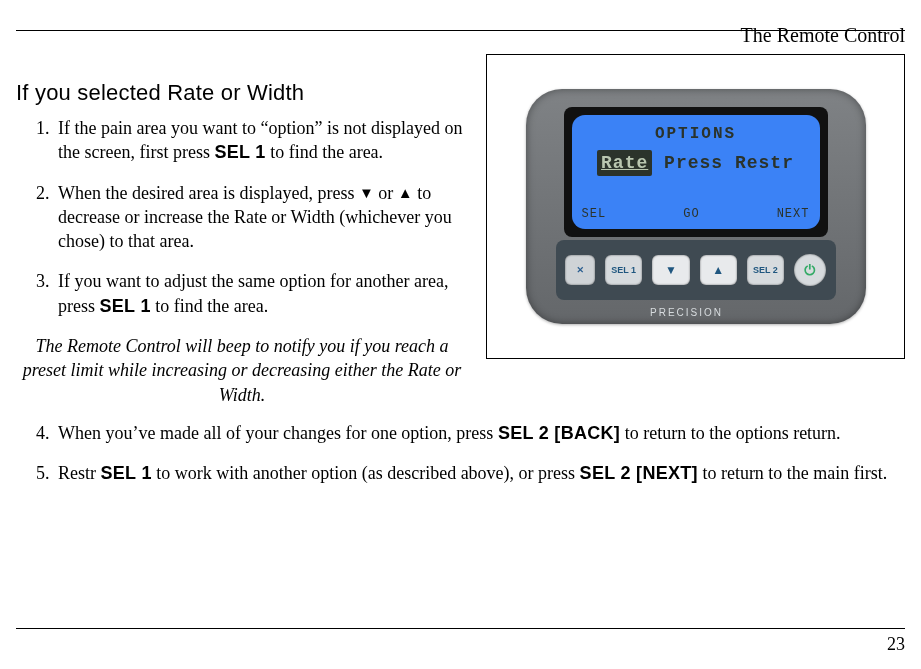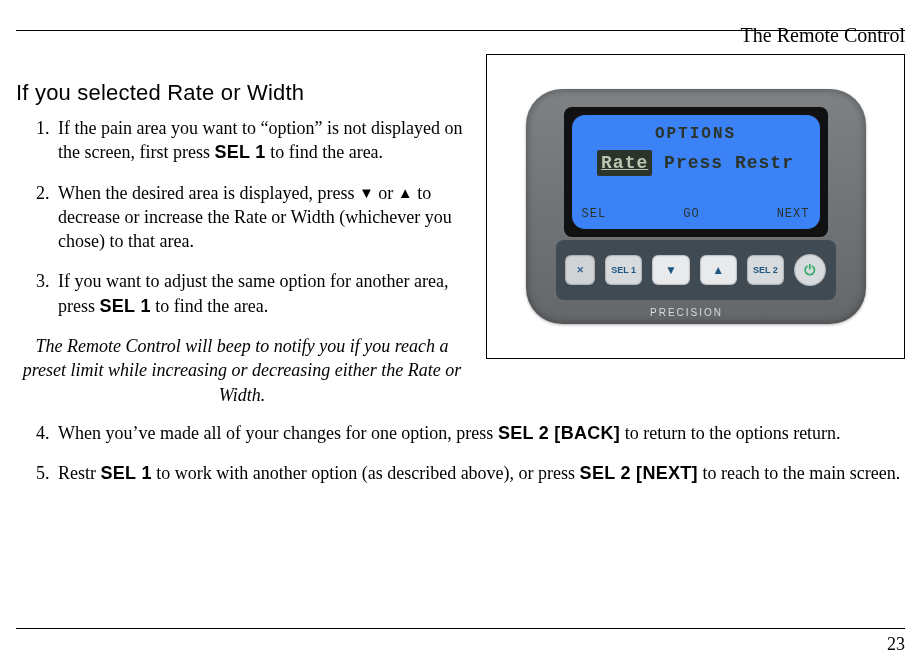--- a/index.html
+++ b/index.html
@@ -271,20 +271,20 @@
           <div class="brand">PRECISION</div>
         </div>
       </div>
     </div>
 
     <ol class="steps lower" start="4">
       <li>
         <span>When you’ve made all of your changes for one option, press </span><span class="bold-ui">SEL 2 [BACK]</span><span> to return to the options return.</span>
       </li>
       <li>
-        <span>Restr </span><span class="bold-ui">SEL 1</span><span> to work with another option (as described above), or press </span><span class="bold-ui">SEL 2 [NEXT]</span><span> to reach to the main screen.</span>
+        <span>Restr </span><span class="bold-ui">SEL 1</span><span> to work with another option (as described above), or press </span><span class="bold-ui">SEL 2 [NEXT]</span><span> to return to the main first.</span>
       </li>
     </ol>
   </div>
 
   <div class="bottom-rule"></div>
   <div class="page-number">23</div>
 </div>
 
 </body></html>

